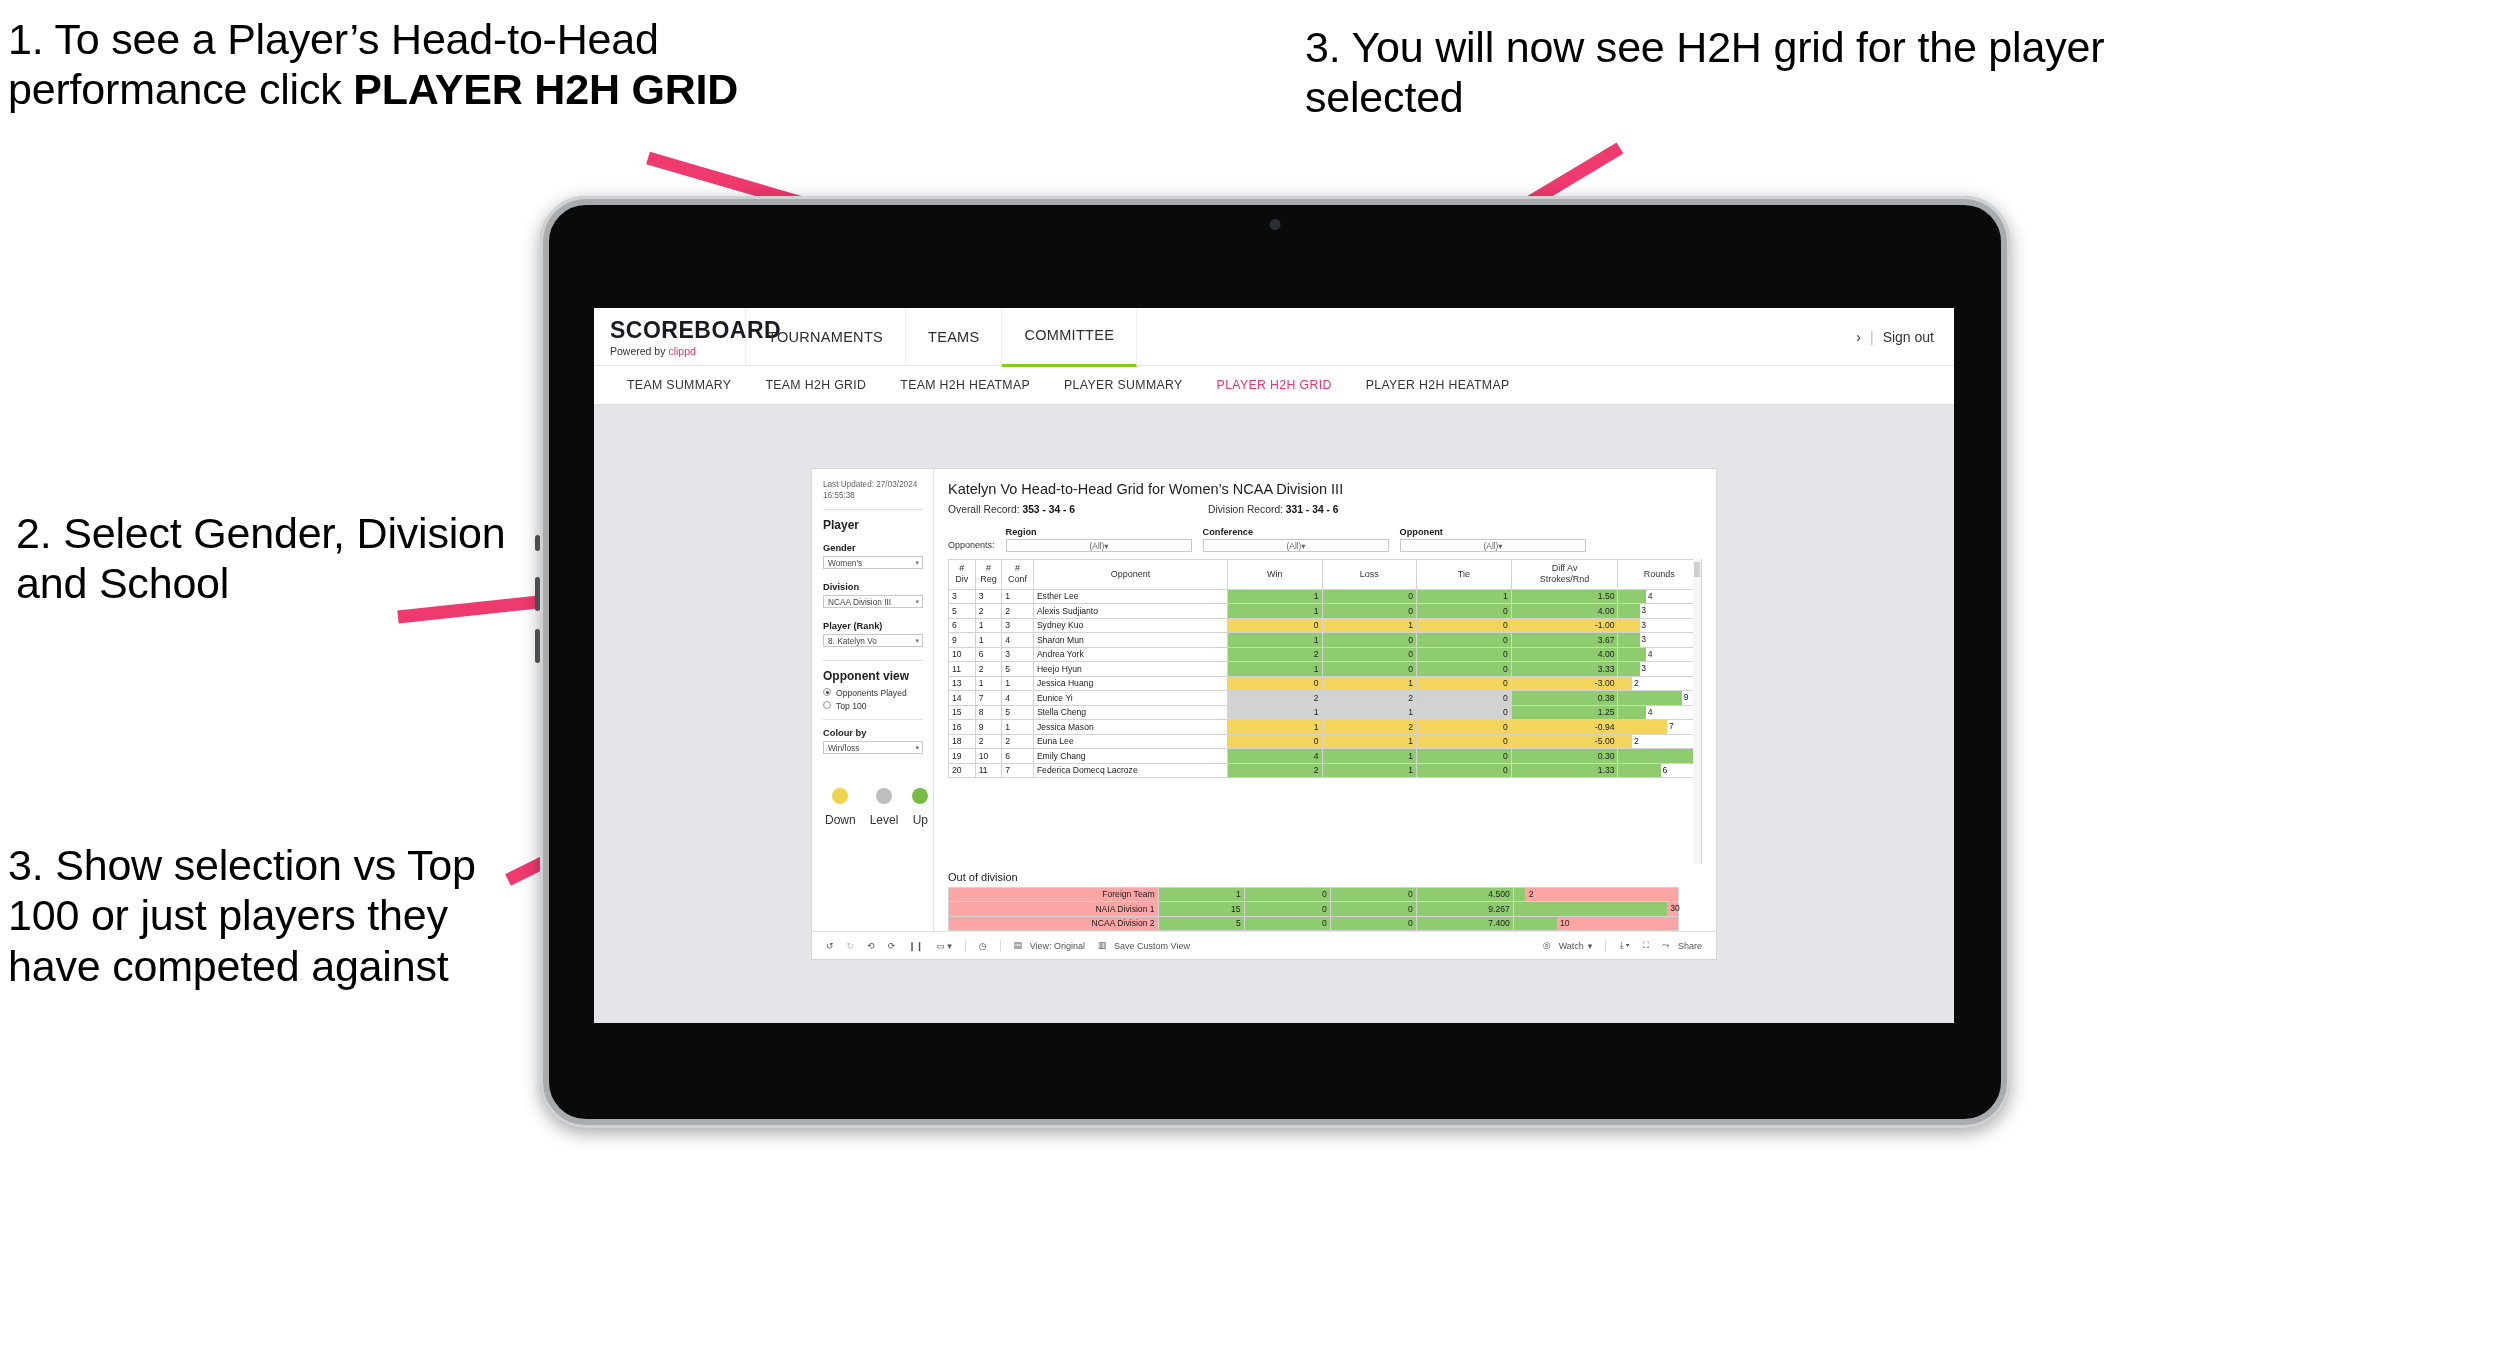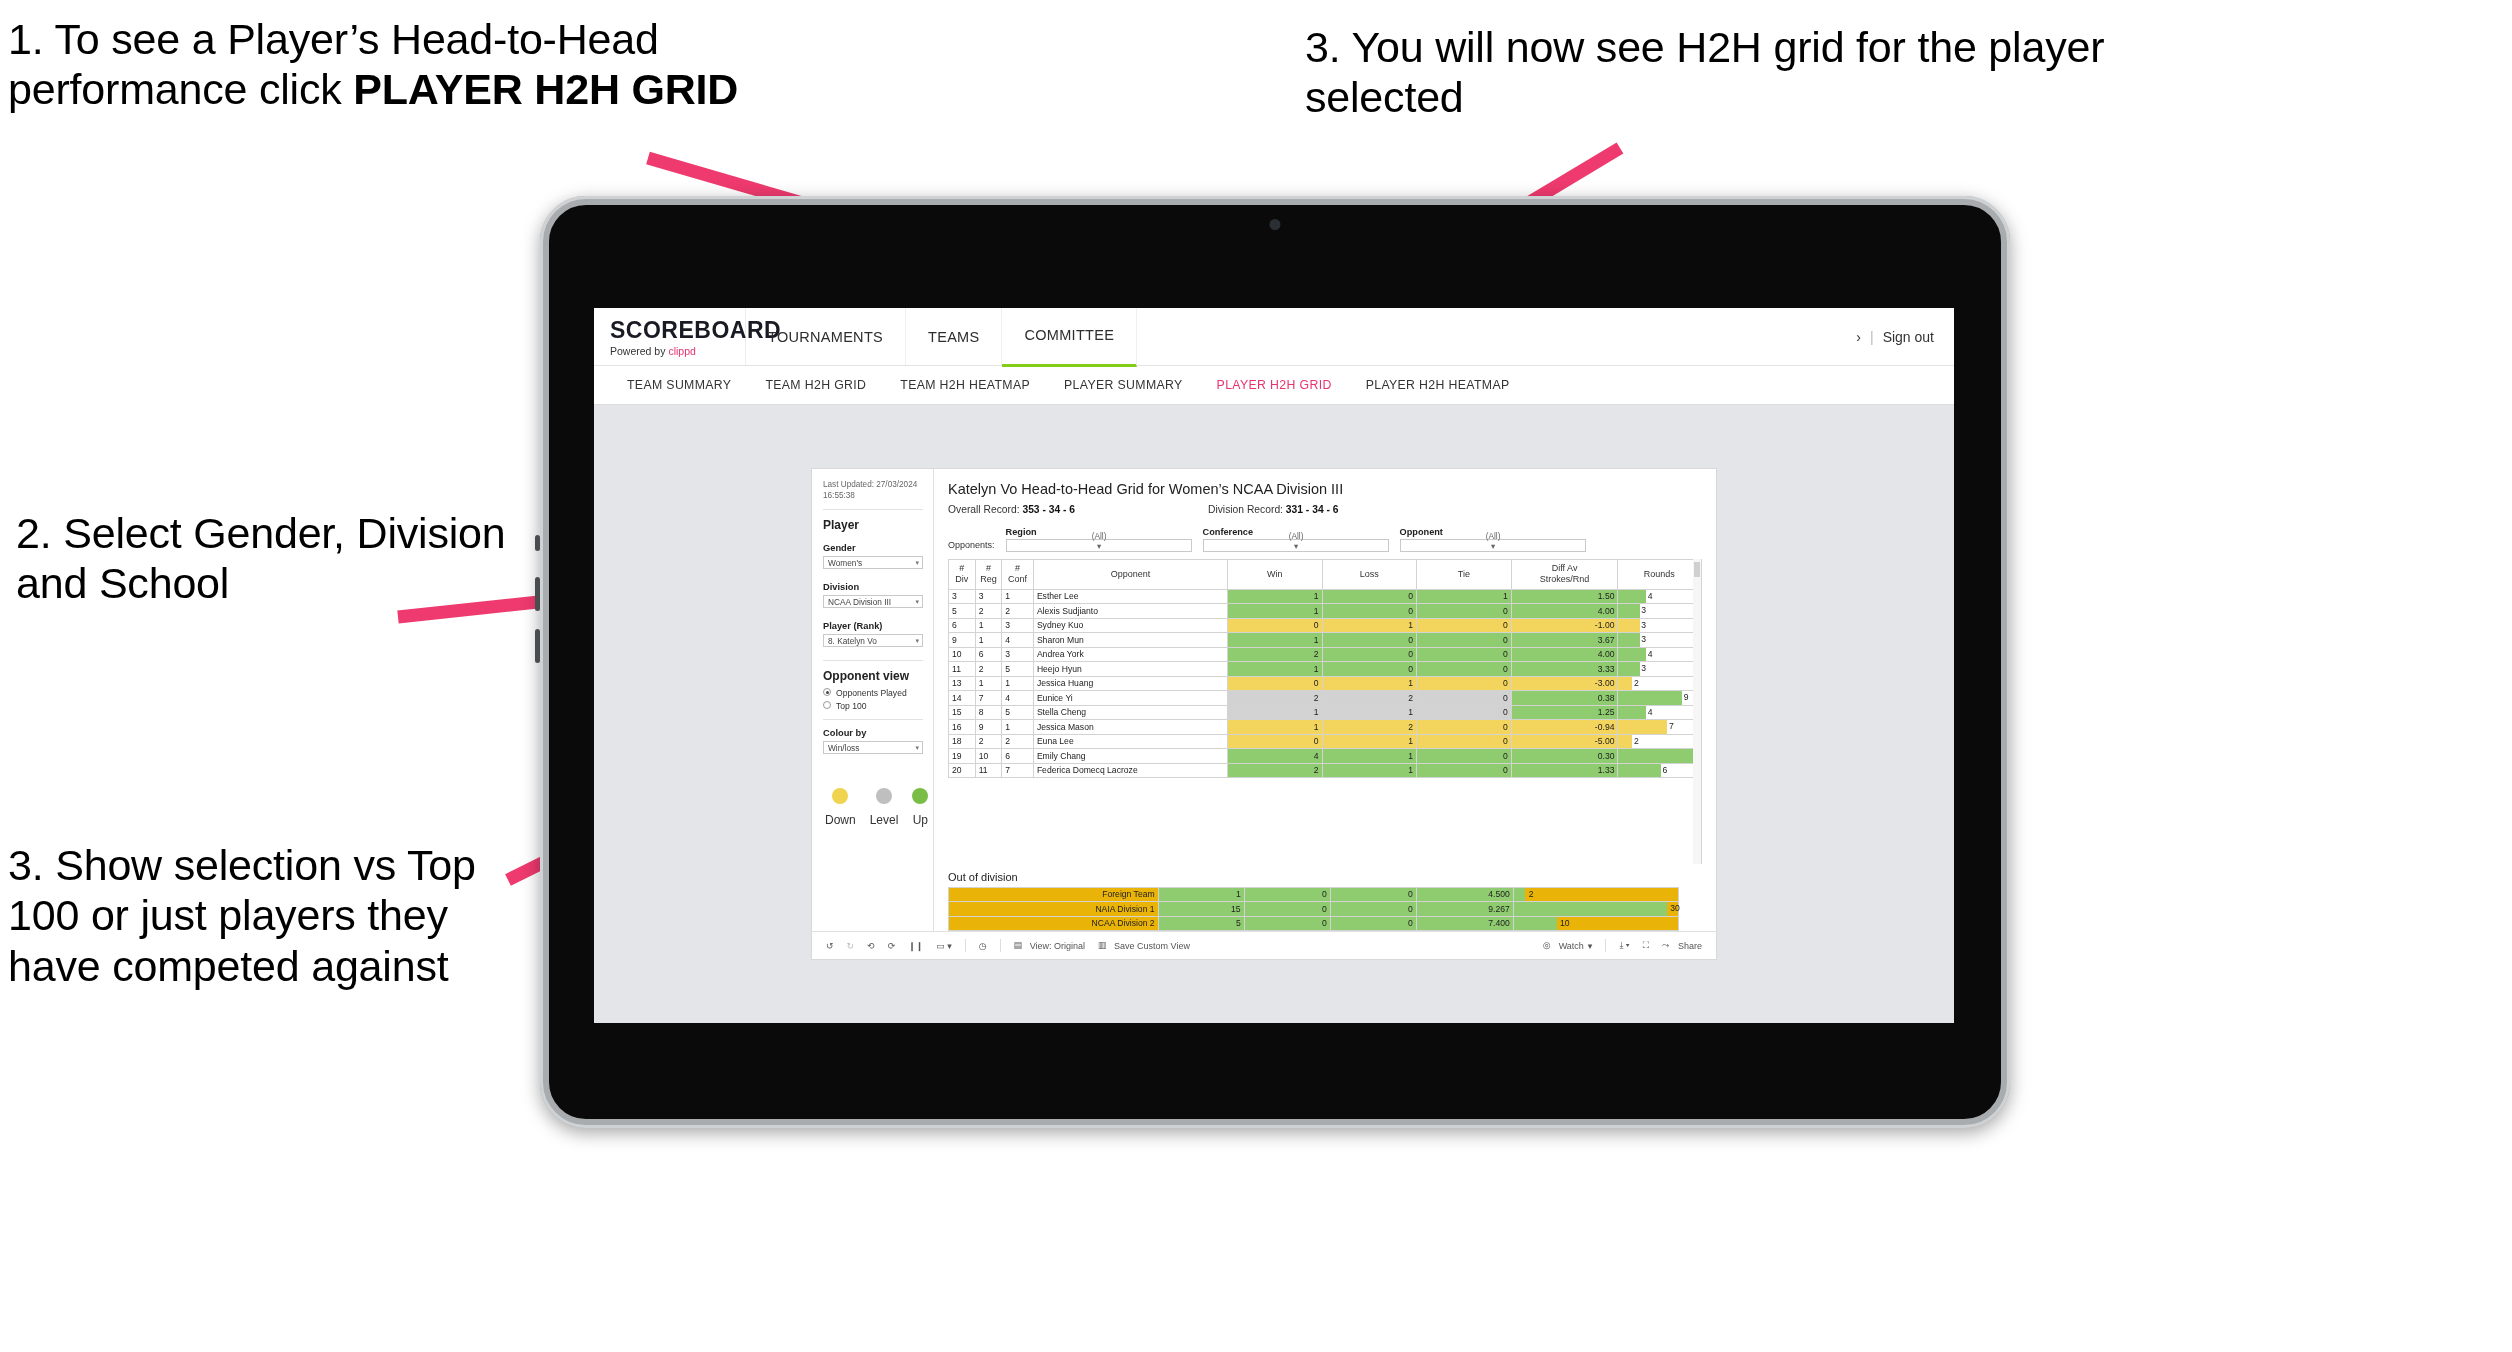--- a/index.html
+++ b/index.html
@@ -90,22 +90,22 @@
           display:flex;flex-direction:column;}
   #h2h-title{font-size:14.5px;color:#222;margin-bottom:7px;}
   #records{display:flex;font-size:10.3px;color:#333;margin-bottom:12px;}
   #records .rec1{width:260px;}
   #records b{font-weight:bold;color:#111;}
   #oppfilters{display:flex;align-items:flex-end;gap:11px;margin-bottom:7px;}
   #oppfilters .oplab{font-size:9px;color:#333;padding-bottom:2px;}
   .ff{display:flex;flex-direction:column;}
   .ff .ttl{font-size:9.2px;font-weight:bold;color:#222;margin-bottom:2px;}
   .ff .box{width:186px;height:13px;border:1px solid #c9c9c9;display:flex;align-items:center;
-           justify-content:flex-end;padding:0 3px 0 4px;font-size:8.3px;color:#666;
-           box-sizing:border-box;flex-direction:column;}
+           justify-content:center;padding:0 3px 0 4px;font-size:8.3px;color:#666;
+           box-sizing:border-box;}
 
   
   table{border-collapse:collapse;table-layout:fixed;font-size:8.6px;color:#222;}
   #maintable{width:100%;}
   #maintable th{border:1px solid #d3d3d3;font-weight:normal;font-size:9px;color:#333;
       padding:3px 2px;line-height:1.25;background:#fff;}
   #maintable td{border:1px solid #d3d3d3;padding:1px 3px;height:11.5px;background:#fff;}
   td.num{text-align:right;}
   td.nm{text-align:left;}
   .gw{background:#8fcc6f !important;}
@@ -114,21 +114,21 @@
   .bar-cell{position:relative;padding:0 !important;}
   .bar-cell .bar{position:absolute;left:0;top:0;bottom:0;}
   .bar-cell .bv{position:relative;padding-left:3px;line-height:11.5px;}
   #tablewrap{position:relative;flex:1;min-height:0;overflow:hidden;
              border-right:1px solid #d3d3d3;}
   #vscroll{position:absolute;right:0;top:0;width:8px;height:100%;background:#f6f6f6;}
   #vthumb{position:absolute;right:1px;top:3px;width:6px;height:15px;background:#d0d0d0;}
 
   #ood-title{font-size:11px;color:#222;margin:7px 0 4px;}
   #oodtable{width:97%;}
-  #oodtable td{border:1px solid #d3d3d3;padding:1px 3px;height:11.5px;background:#eab308;}
+  #oodtable td{border:1px solid #d3d3d3;padding:1px 3px;height:11.5px;background:#fca5a5;}
   td.oodname{text-align:right;}
 
   
   #vizbar{height:27px;border-top:1px solid #e0e0e0;display:flex;align-items:center;
           padding:0 14px;gap:13px;font-size:9px;color:#555;background:#fff;}
   #vizbar .ti{display:flex;align-items:center;gap:4px;}
   #vizbar .divr{width:1px;height:13px;background:#ddd;}
   #vizbar .spacer{flex:1;}
   .gi{width:12px;height:12px;display:inline-block;}
 </style>

